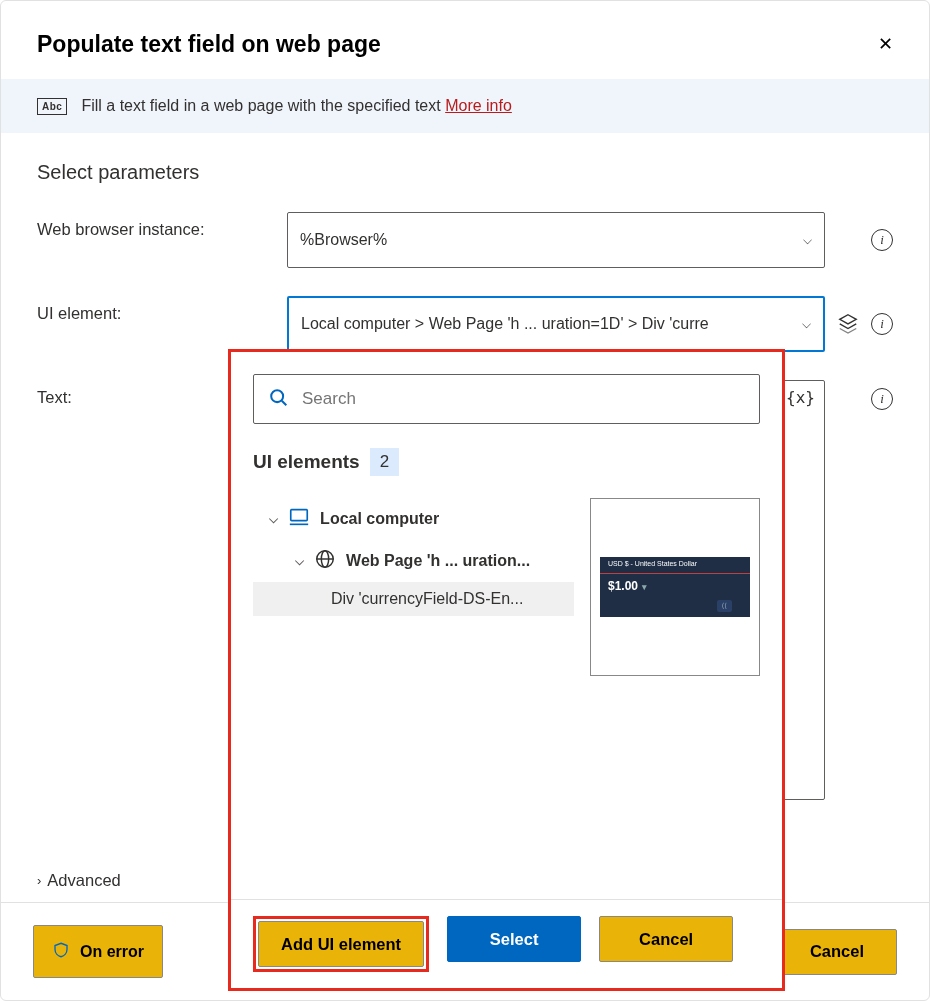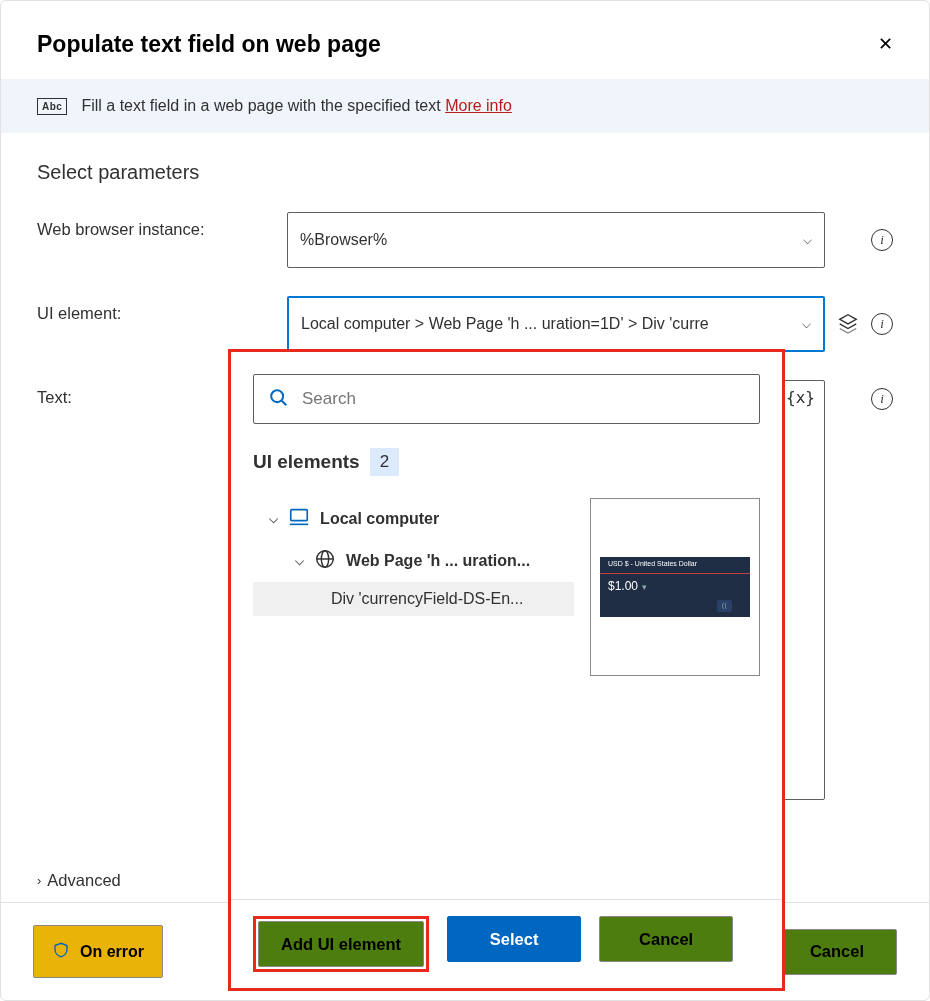--- a/index.html
+++ b/index.html
@@ -234,40 +234,40 @@
       left: 8px;
       color: #fbfdfd;
       font-size: 7px;
     }
     .preview-label2 {
       position: absolute;
       top: 22px;
       left: 8px;
       color: #fff;
       font-size: 12px;
-      font-weight: 400;
+      font-weight: 700;
     }
     .preview-label2::after{
        content:"▾"; color:#8aa; font-size:9px; margin-left:4px;
     }
     .preview-tag{
        position:absolute; bottom:5px; right:18px; background:#2a4066; color:#9ab;
        font-size:7px; padding:2px 5px; border-radius:2px;
     }
     .popup-footer {
       border-top: 1px solid #e1e1e1;
       padding: 16px 22px;
       display: flex;
       gap: 18px;
     }
     .btn {
       height: 46px;
       padding: 0 22px;
       border: 1px solid #8a8886;
-      background: #4d7c0f;
+      background: #eab308;
       font-size: 16.5px;
       font-weight: 600;
       border-radius: 2px;
       cursor: pointer;
       min-width: 134px;
     }
     .btn.primary {
       background: #0067c0;
       color: #fff;
       border-color: #0067c0;

